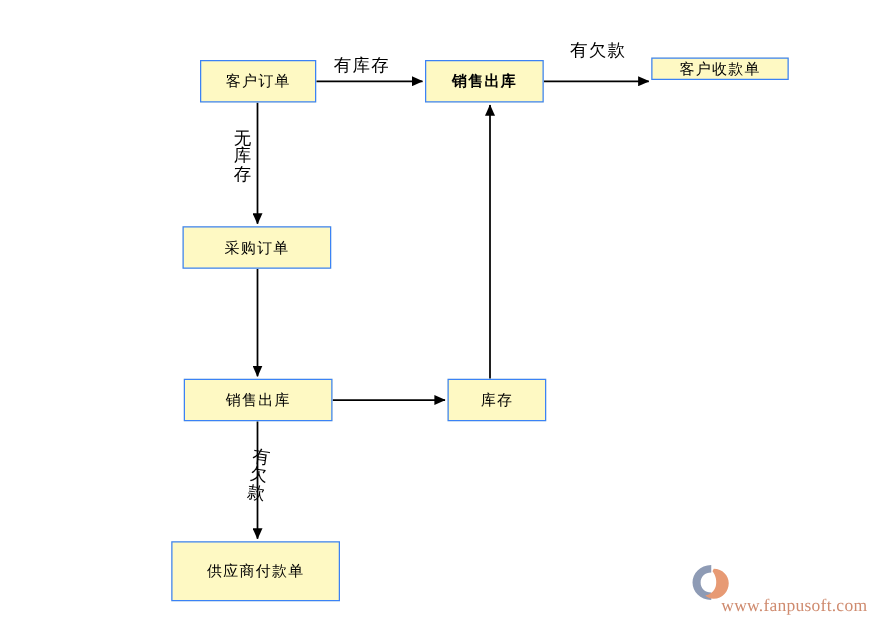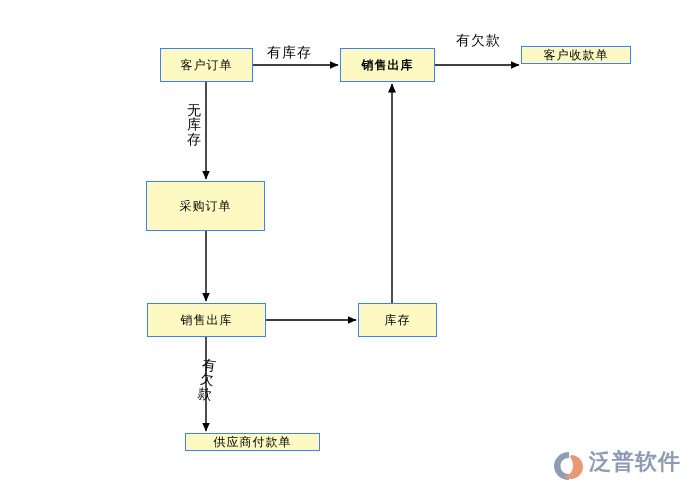--- a/index.html
+++ b/index.html
@@ -39,24 +39,24 @@
     white-space: nowrap;
     line-height: 1;
   }
   .node .node-label {
     display: block;
   }
 
   #node-customer-order    { left: 160px; top: 48px;  width: 93px;  height: 34px; }
   #node-sales-out         { left: 340px; top: 48px;  width: 95px;  height: 34px; font-weight: bold; }
   #node-customer-receipt  { left: 521px; top: 46px;  width: 110px; height: 18px; }
-  #node-purchase-order    { left: 146px; top: 181px; width: 119px; height: 50px; }
+  #node-purchase-order    { left: 146px; top: 181px; width: 119px; height: 34px; }
   #node-purchase-receipt  { left: 147px; top: 303px; width: 119px; height: 34px; }
   #node-stock             { left: 358px; top: 303px; width: 79px;  height: 34px; }
-  #node-supplier-payment  { left: 137px; top: 433px; width: 135px; height: 18px; margin-left: 48px; }
+  #node-supplier-payment  { left: 137px; top: 433px; width: 135px; height: 48px; }
 
   
   .edge-label {
     position: absolute;
     color: #000000;
     font-size: 14px;
     letter-spacing: 1px;
     white-space: nowrap;
     line-height: 1;
   }
@@ -182,14 +182,14 @@
   <span>欠</span>
   <span>款</span>
 </div>
 
 <div id="watermark">
   <svg id="watermark-mark" viewBox="0 0 34 30">
     <path d="M16 1 C7 1 1 8 1 15 C1 22 7 29 16 29 L16 23 C11 23 7.5 19.8 7.5 15 C7.5 10.2 11 7 16 7 Z" fill="#8e9bb5"></path>
     <path d="M18 4 C25 4 30 9.5 30 15.5 C30 22 25 28 18 28 C15 28 12.6 26.8 11.2 25.2 C15 25 18.5 22 19.6 18 C20.6 14.2 19.8 9.5 17 6 Z" fill="#e79a74"></path>
     <path d="M12.5 11.5 C14.5 9.5 17.5 9.8 18.8 11.8 C17.2 12.2 15.6 13.4 14.8 15 C13.6 14 12.8 12.8 12.5 11.5 Z" fill="#ffffff"></path>
   </svg>
-  <div id="watermark-brand">泛普软件</div>
+  <div id="watermark-url">www.fanpusoft.com</div>
 </div>
 
 </body></html>

